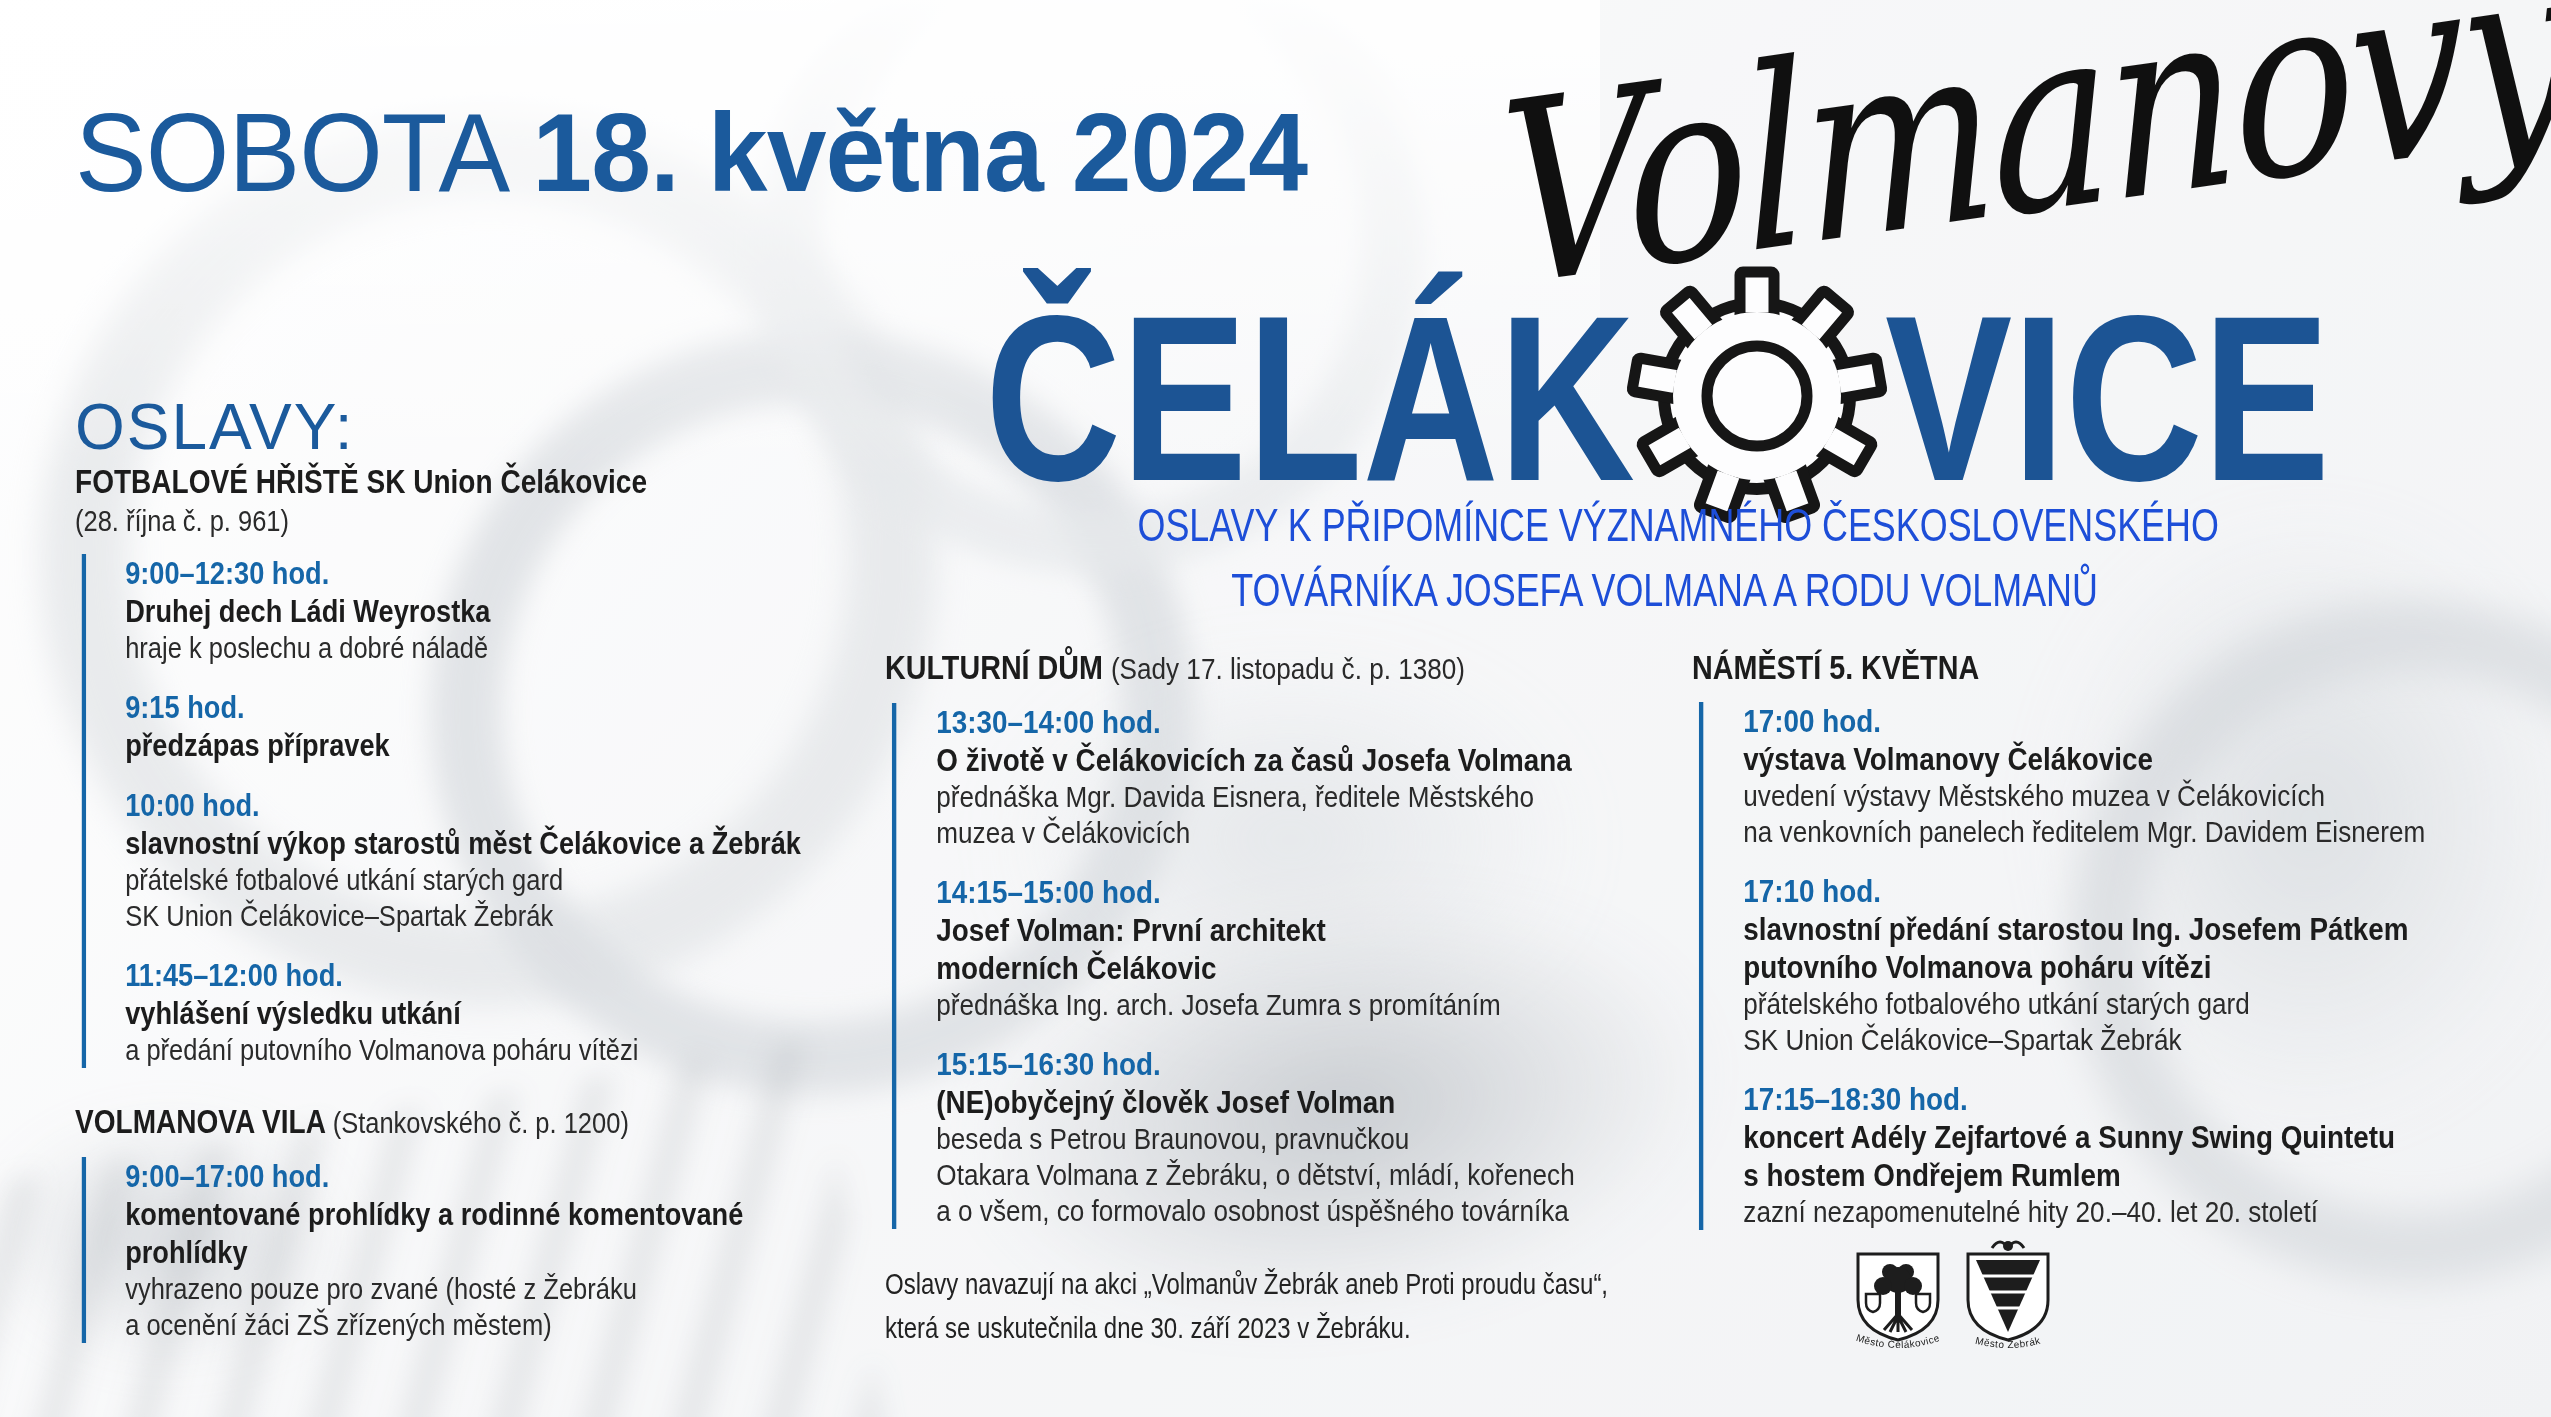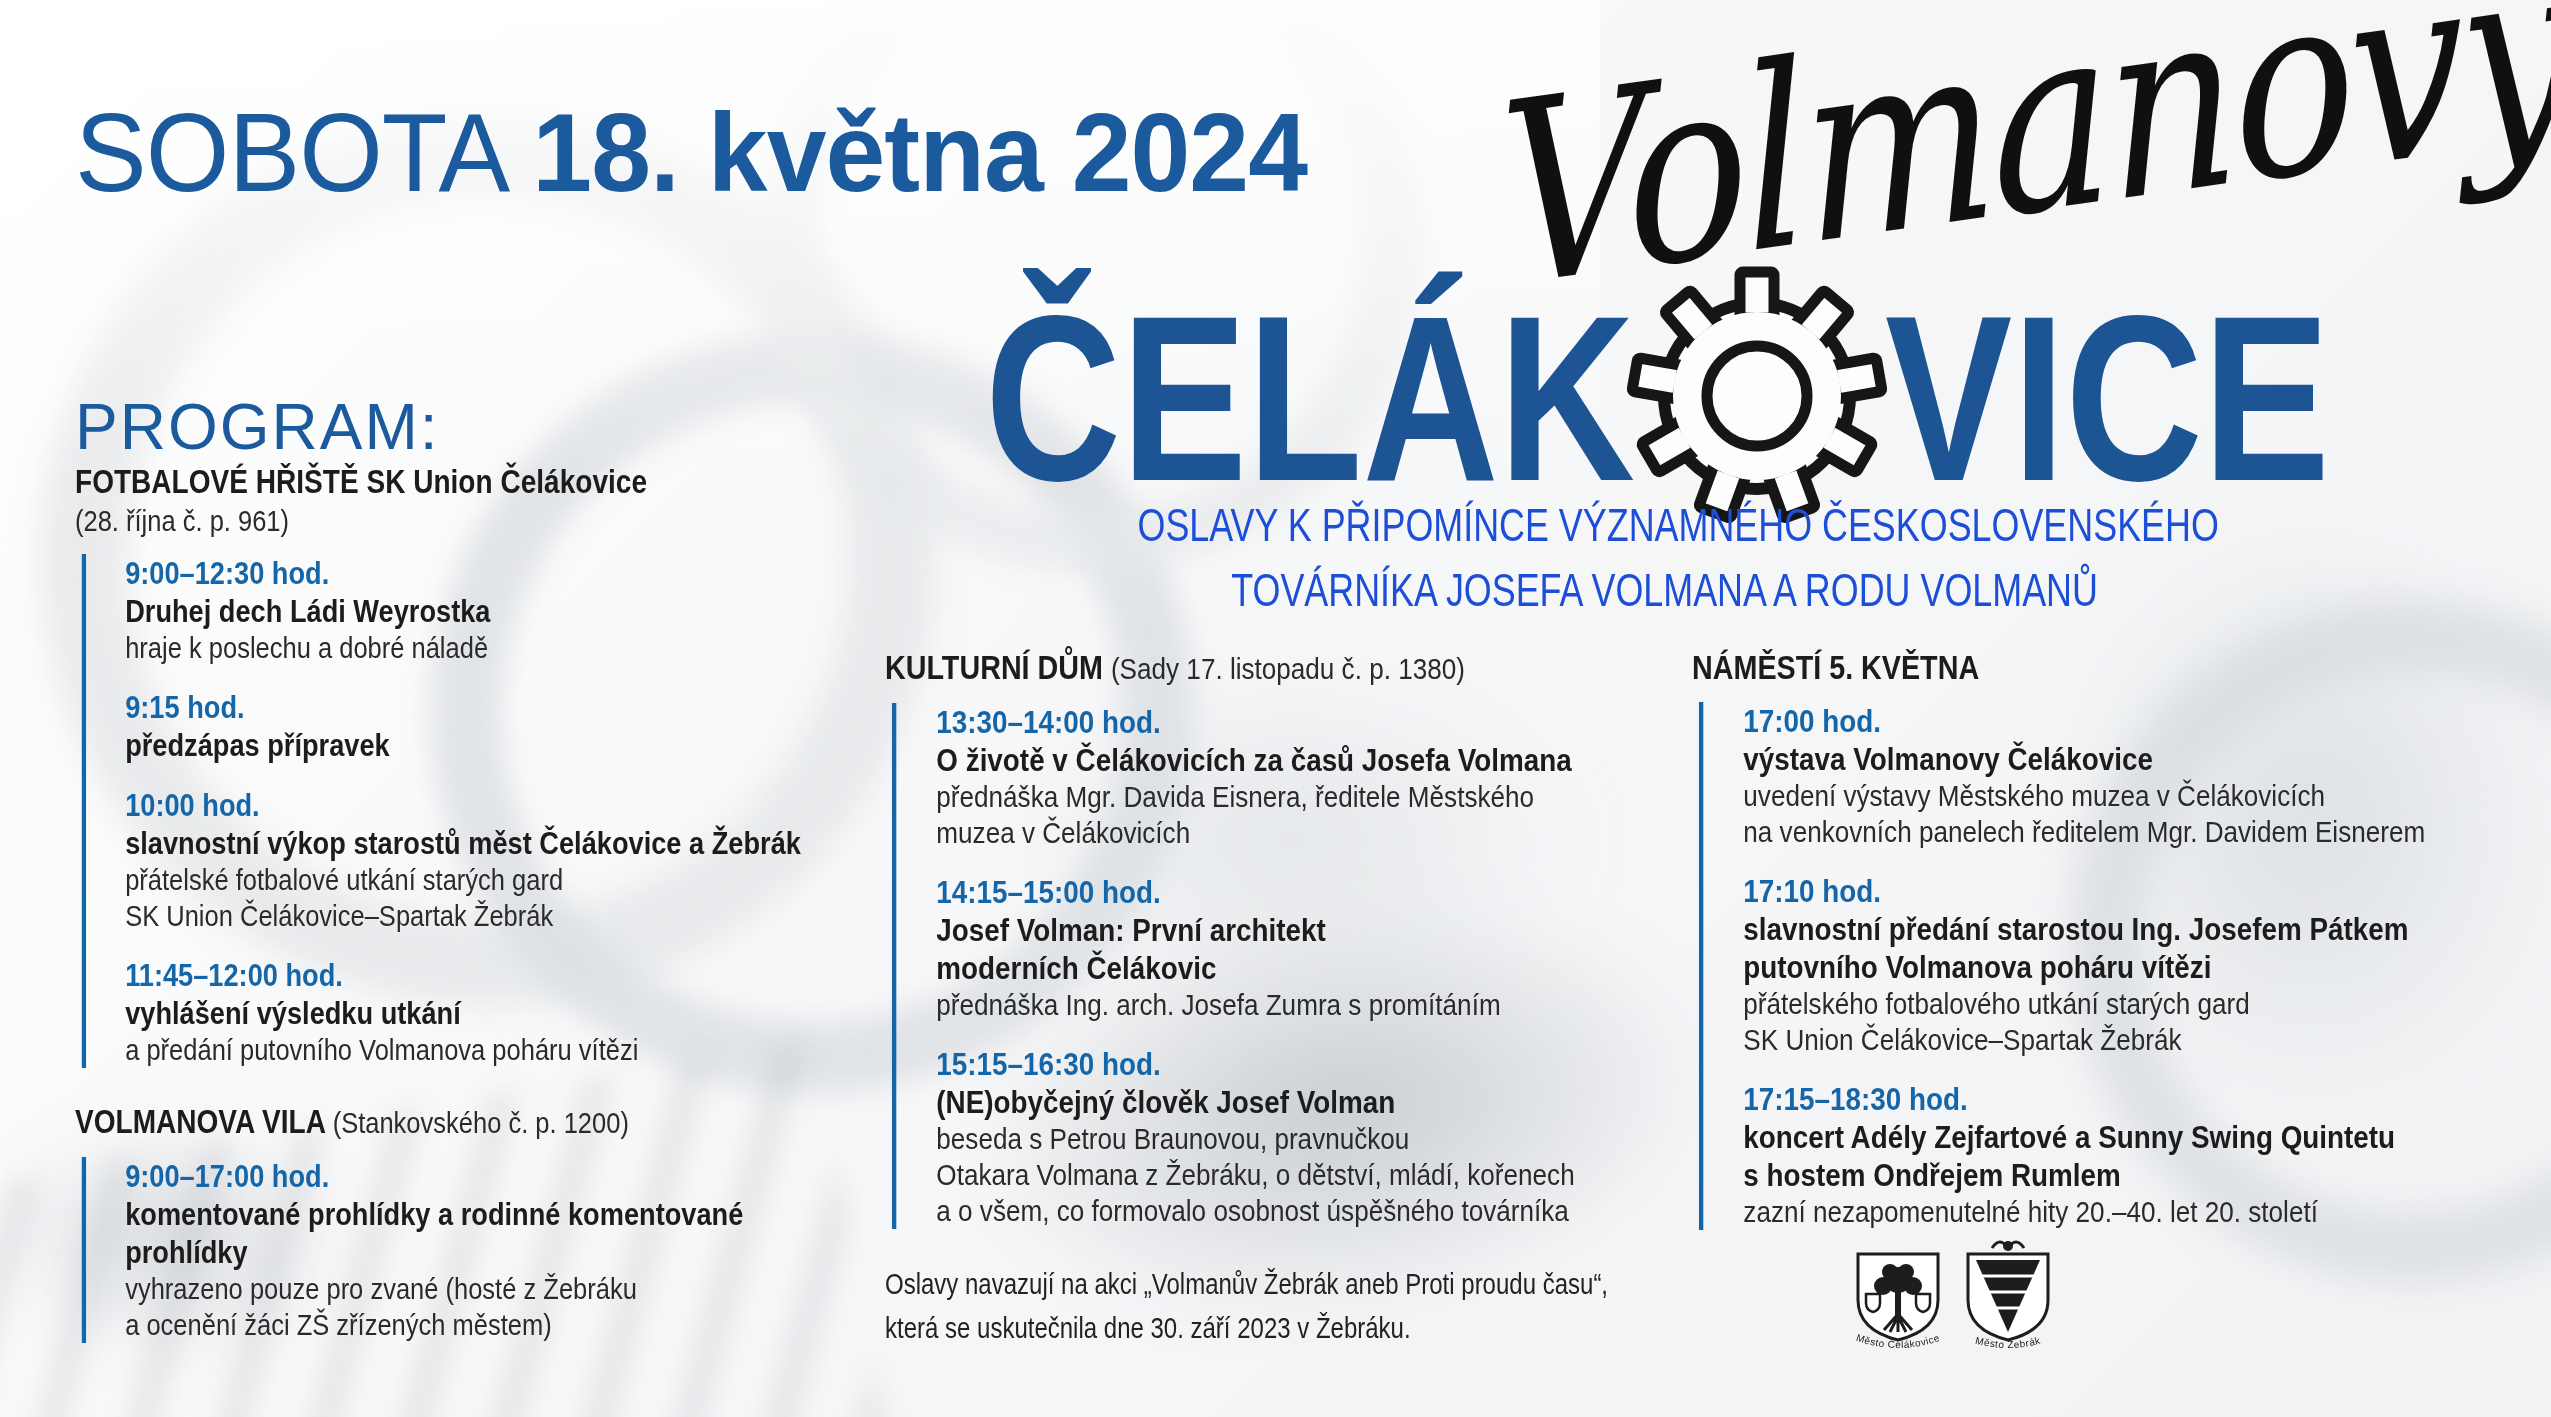--- a/index.html
+++ b/index.html
@@ -103,21 +103,21 @@
   <text x="900" y="230" font-size="235" textLength="445" lengthAdjust="spacingAndGlyphs">VICE</text>
 </svg>
 
 <div class="layer brand-script">Volmanovy</div>
 
 <div class="layer subtitle">
   <span class="sub-line">OSLAVY K PŘIPOMÍNCE VÝZNAMNÉHO ČESKOSLOVENSKÉHO</span><br>
   <span class="sub-line">TOVÁRNÍKA JOSEFA VOLMANA A RODU VOLMANŮ</span>
 </div>
 
-<div class="layer program-label">PROGRAM:</div>
+<div class="layer program-label">OSLAVY:</div>
 
 <div class="col" id="col1">
   <div class="venue-block first">
     <div class="venue-name">FOTBALOVÉ HŘIŠTĚ SK Union Čelákovice</div>
     <div class="venue-addr-line">(28. října č. p. 961)</div>
     <div class="events">
       <div class="event">
         <div class="time">9:00–12:30 hod.</div>
         <div class="etitle">Druhej dech Ládi Weyrostka</div>
         <div class="desc">hraje k poslechu a dobré náladě</div>

